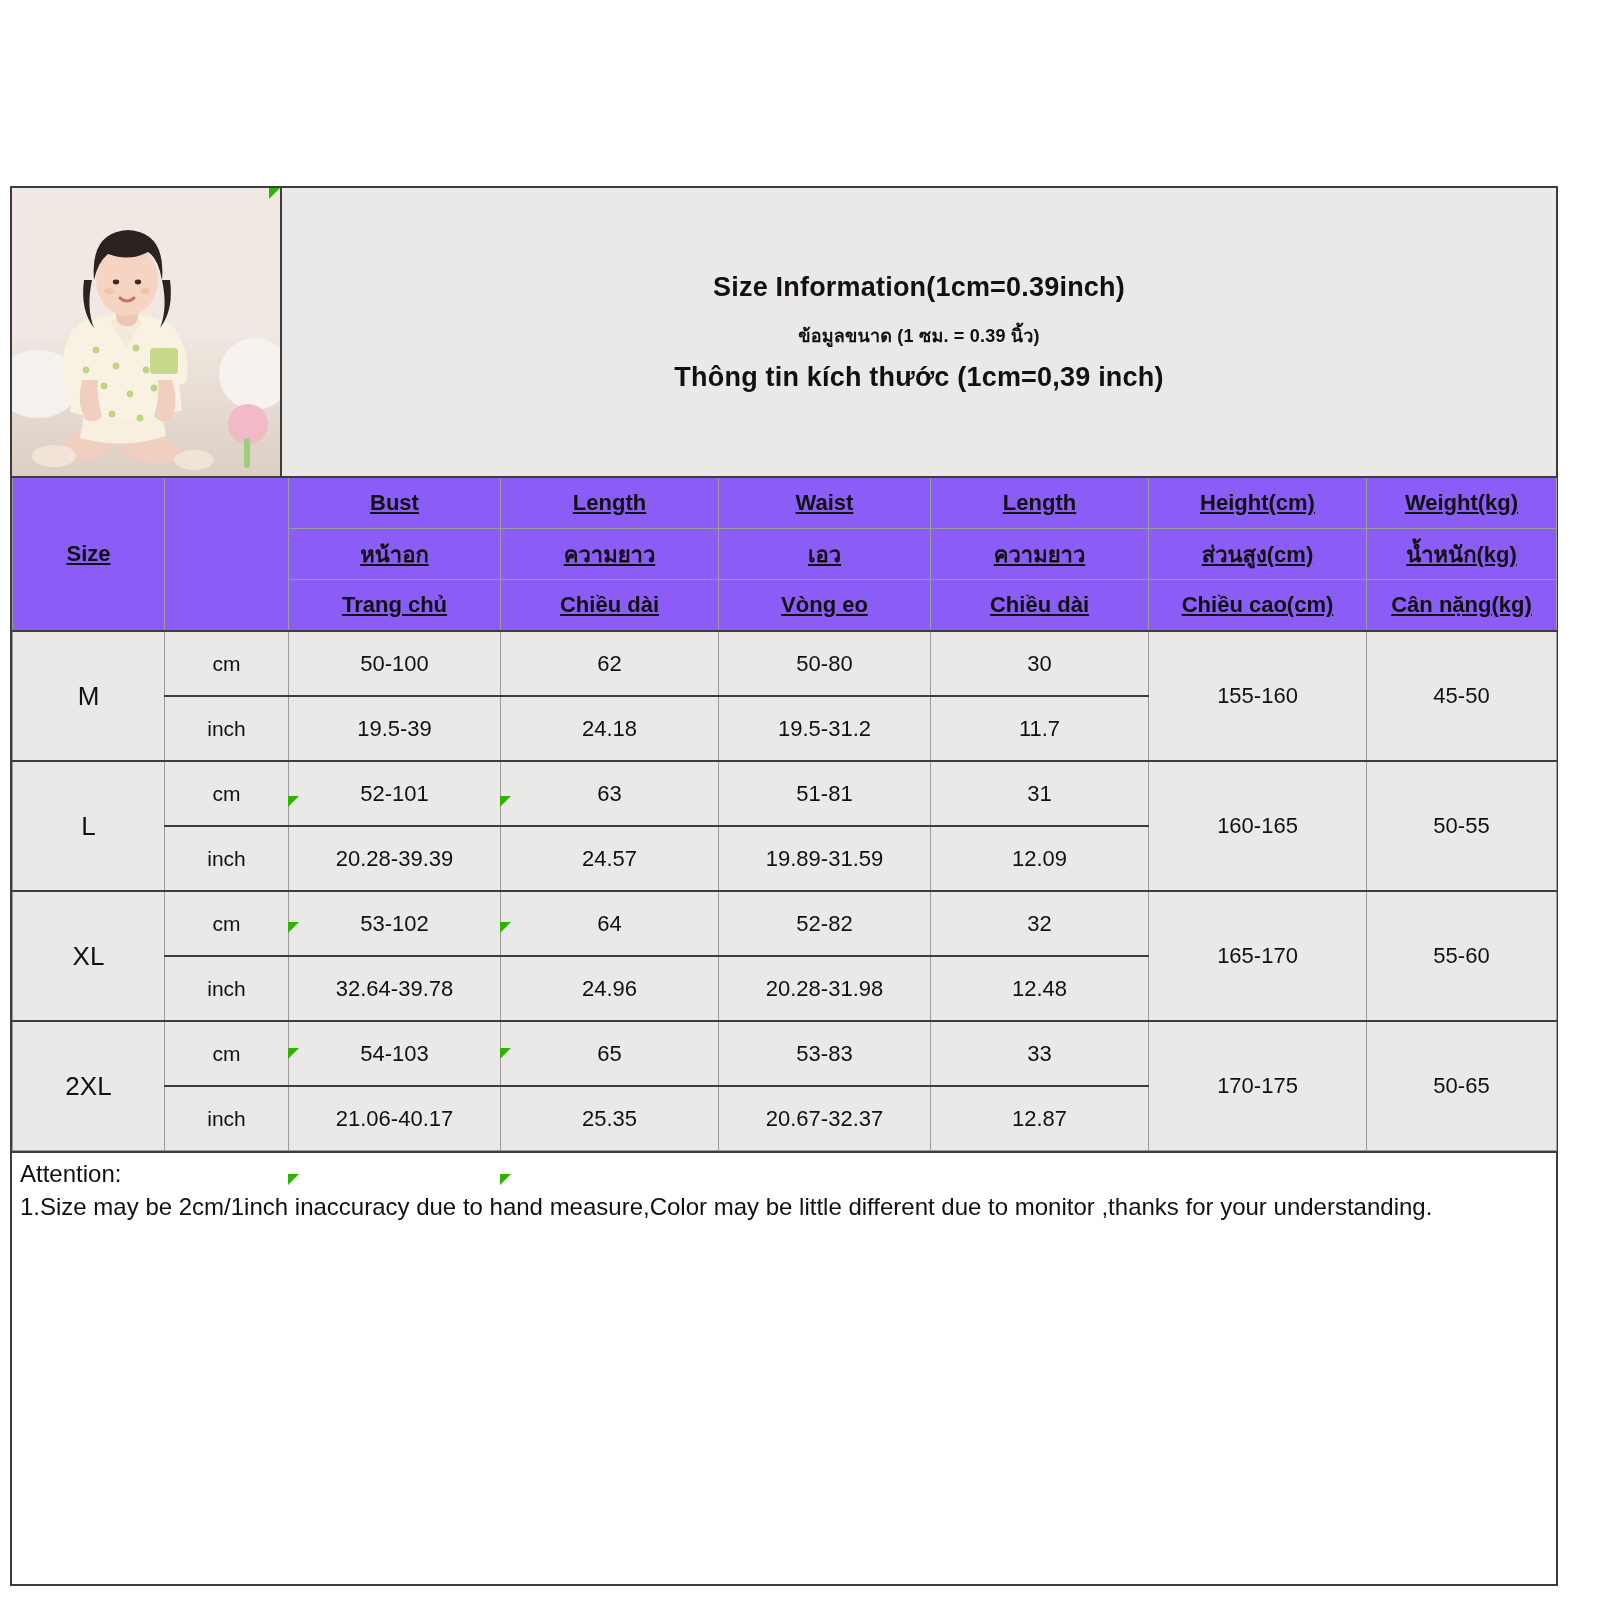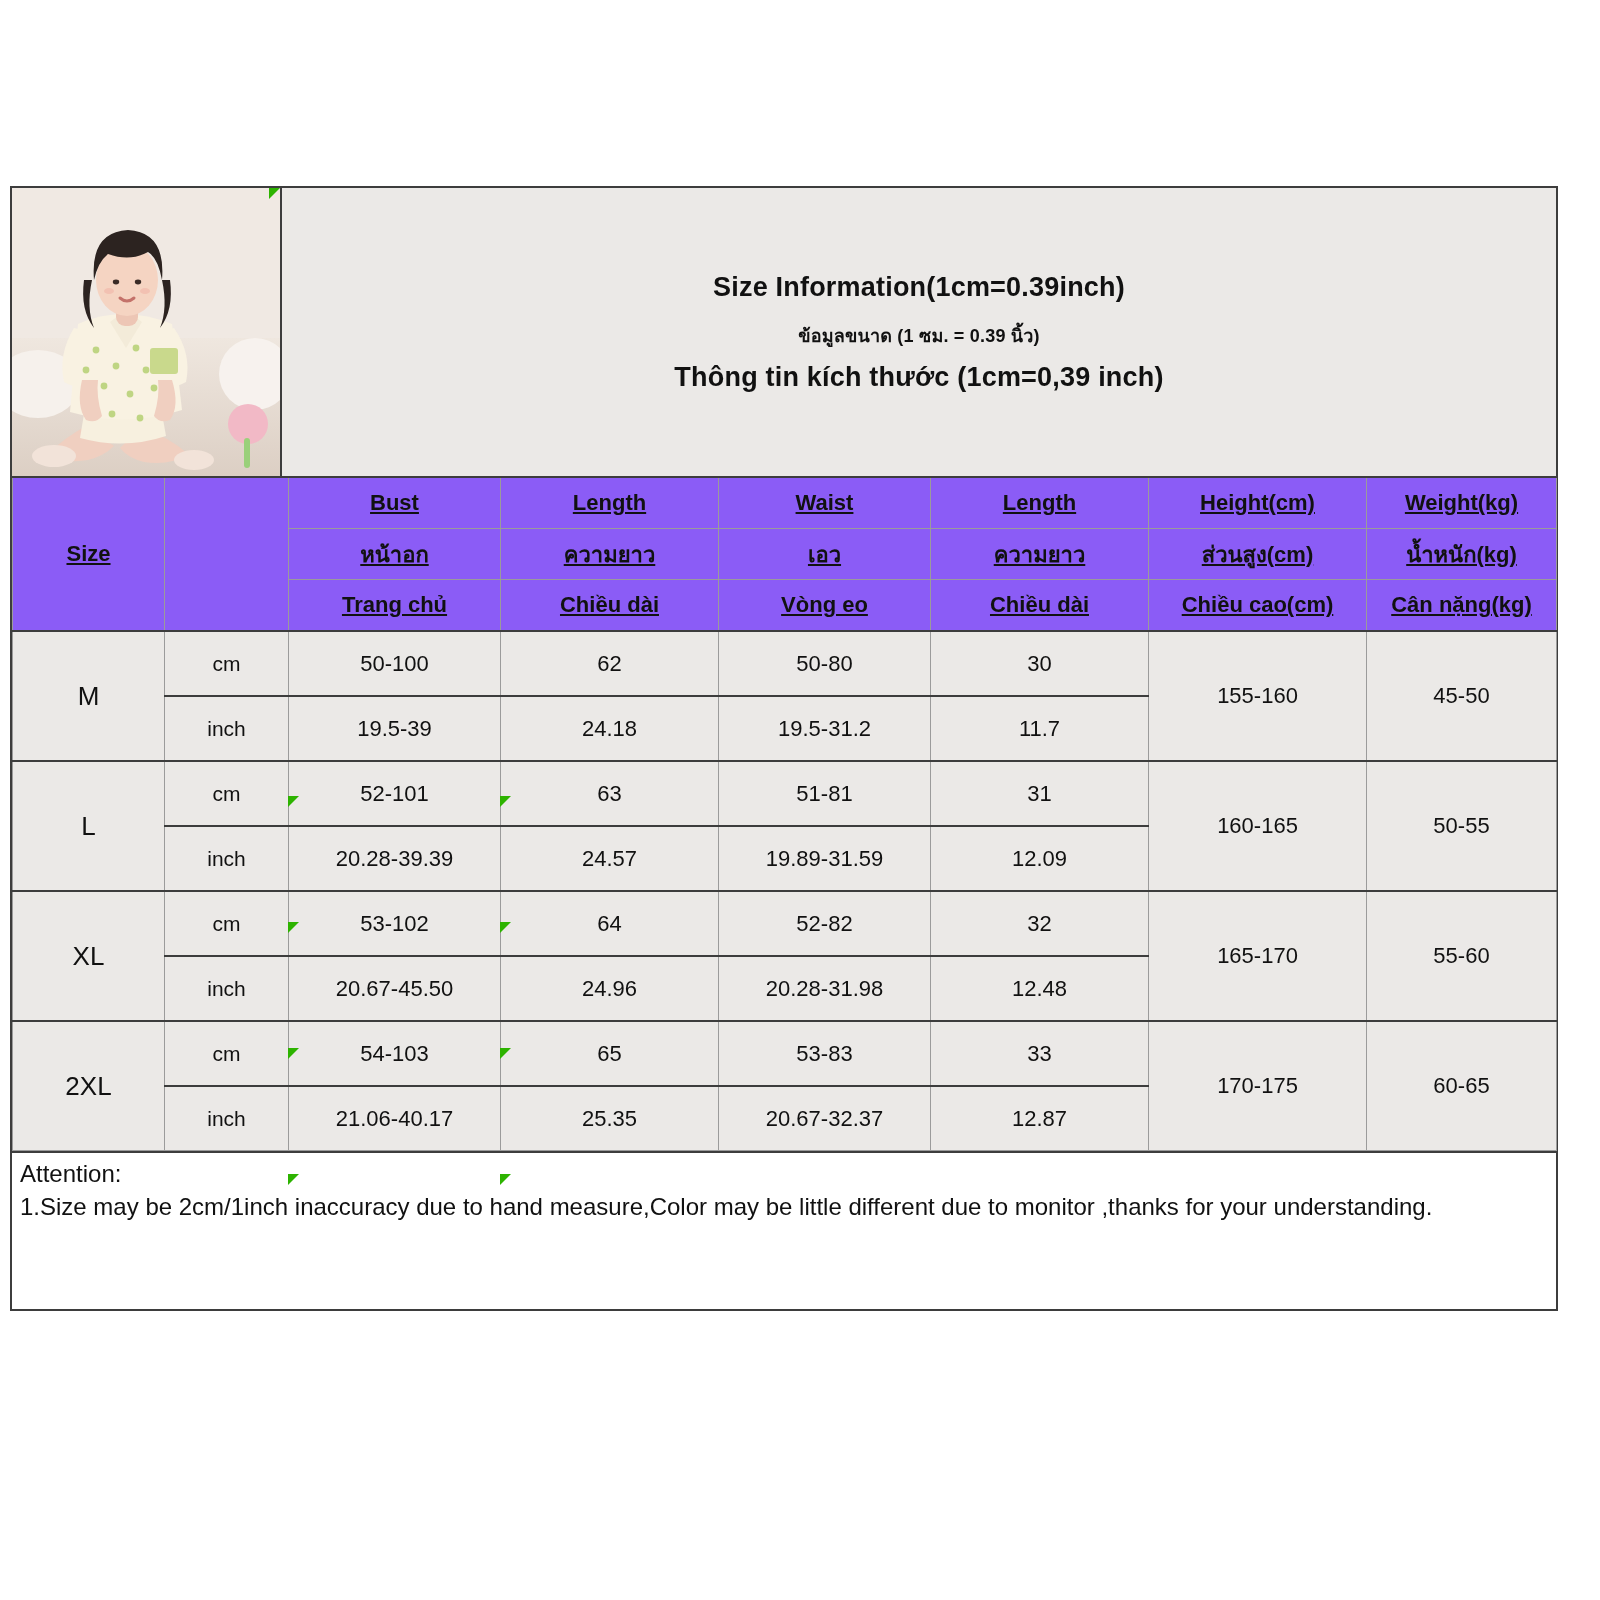--- a/index.html
+++ b/index.html
@@ -15,21 +15,21 @@
     width: 1600px;
     height: 1600px;
     background: #ffffff;
     box-sizing: border-box;
   }
   .sheet {
     position: absolute;
     left: 10px;
     top: 186px;
     width: 1548px;
-    height: 1125px;
+    height: 1400px;
     border: 2px solid #3d3d3d;
     box-sizing: border-box;
     background: #f3f1ef;
     display: flex;
     flex-direction: column;
   }
   
   .head-row {
     display: flex;
     height: 288px;
@@ -309,35 +309,35 @@
           <td class="unit">cm</td>
           <td class="val">53-102</td>
           <td class="val">64</td>
           <td class="val">52-82</td>
           <td class="val">32</td>
           <td class="span-val" rowspan="2">165-170</td>
           <td class="span-val" rowspan="2">55-60</td>
         </tr>
         <tr>
           <td class="unit">inch</td>
-          <td class="val">20.67-45.50</td>
+          <td class="val">32.64-39.78</td>
           <td class="val">24.96</td>
           <td class="val">20.28-31.98</td>
           <td class="val">12.48</td>
         </tr>
 
         <tr>
           <td class="size-label" rowspan="2">2XL</td>
           <td class="unit">cm</td>
           <td class="val">54-103</td>
           <td class="val">65</td>
           <td class="val">53-83</td>
           <td class="val">33</td>
           <td class="span-val" rowspan="2">170-175</td>
-          <td class="span-val" rowspan="2">60-65</td>
+          <td class="span-val" rowspan="2">50-65</td>
         </tr>
         <tr>
           <td class="unit">inch</td>
           <td class="val">21.06-40.17</td>
           <td class="val">25.35</td>
           <td class="val">20.67-32.37</td>
           <td class="val">12.87</td>
         </tr>
       </tbody>
     </table>

